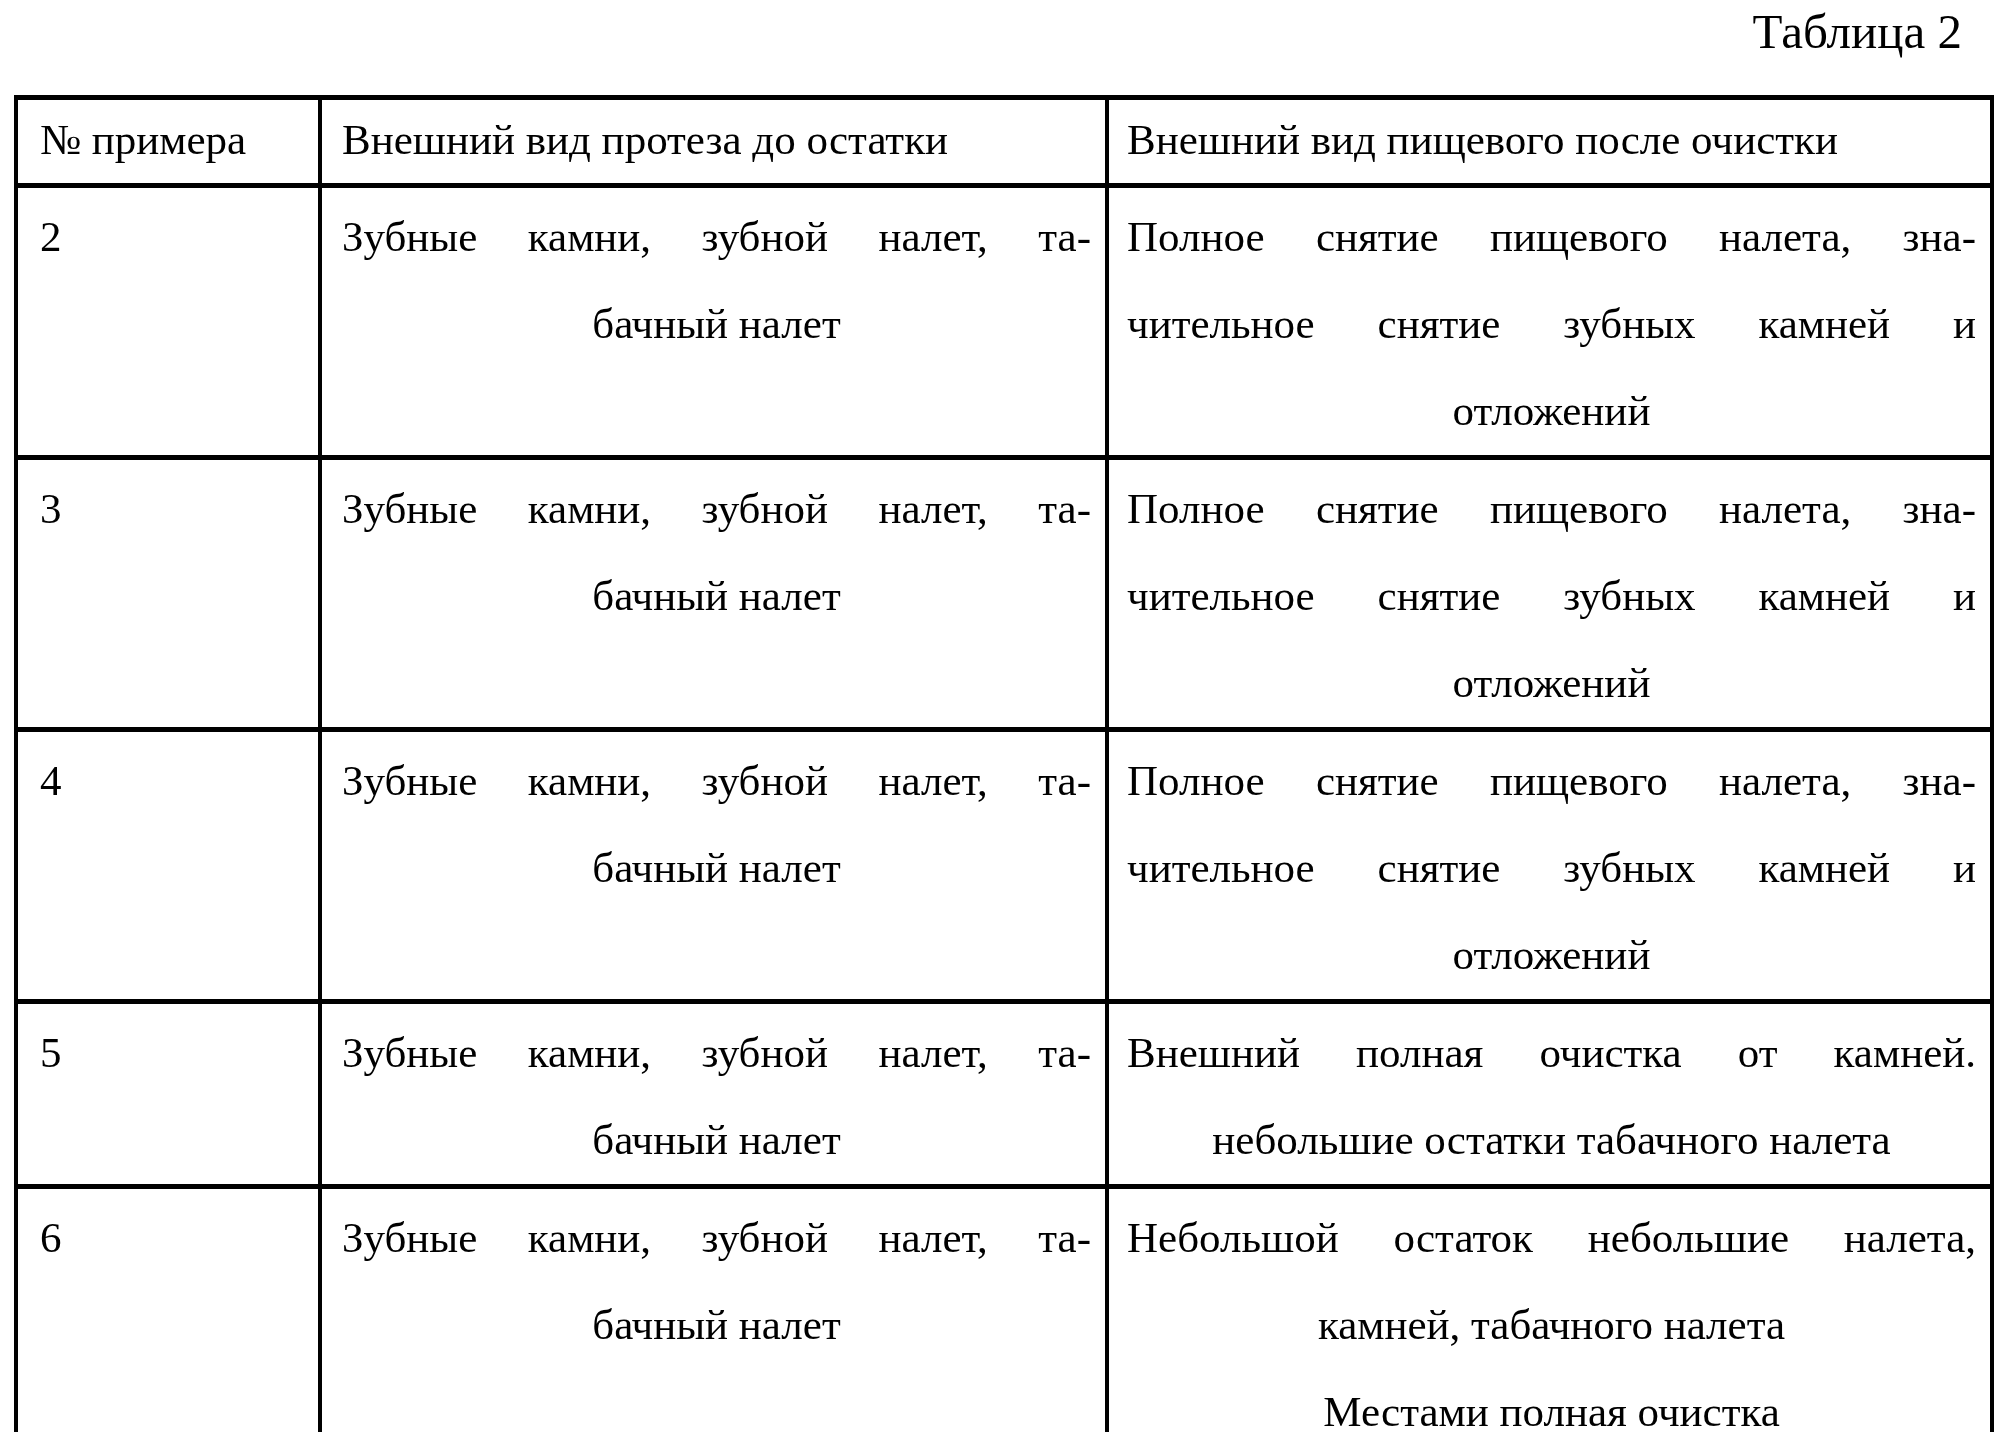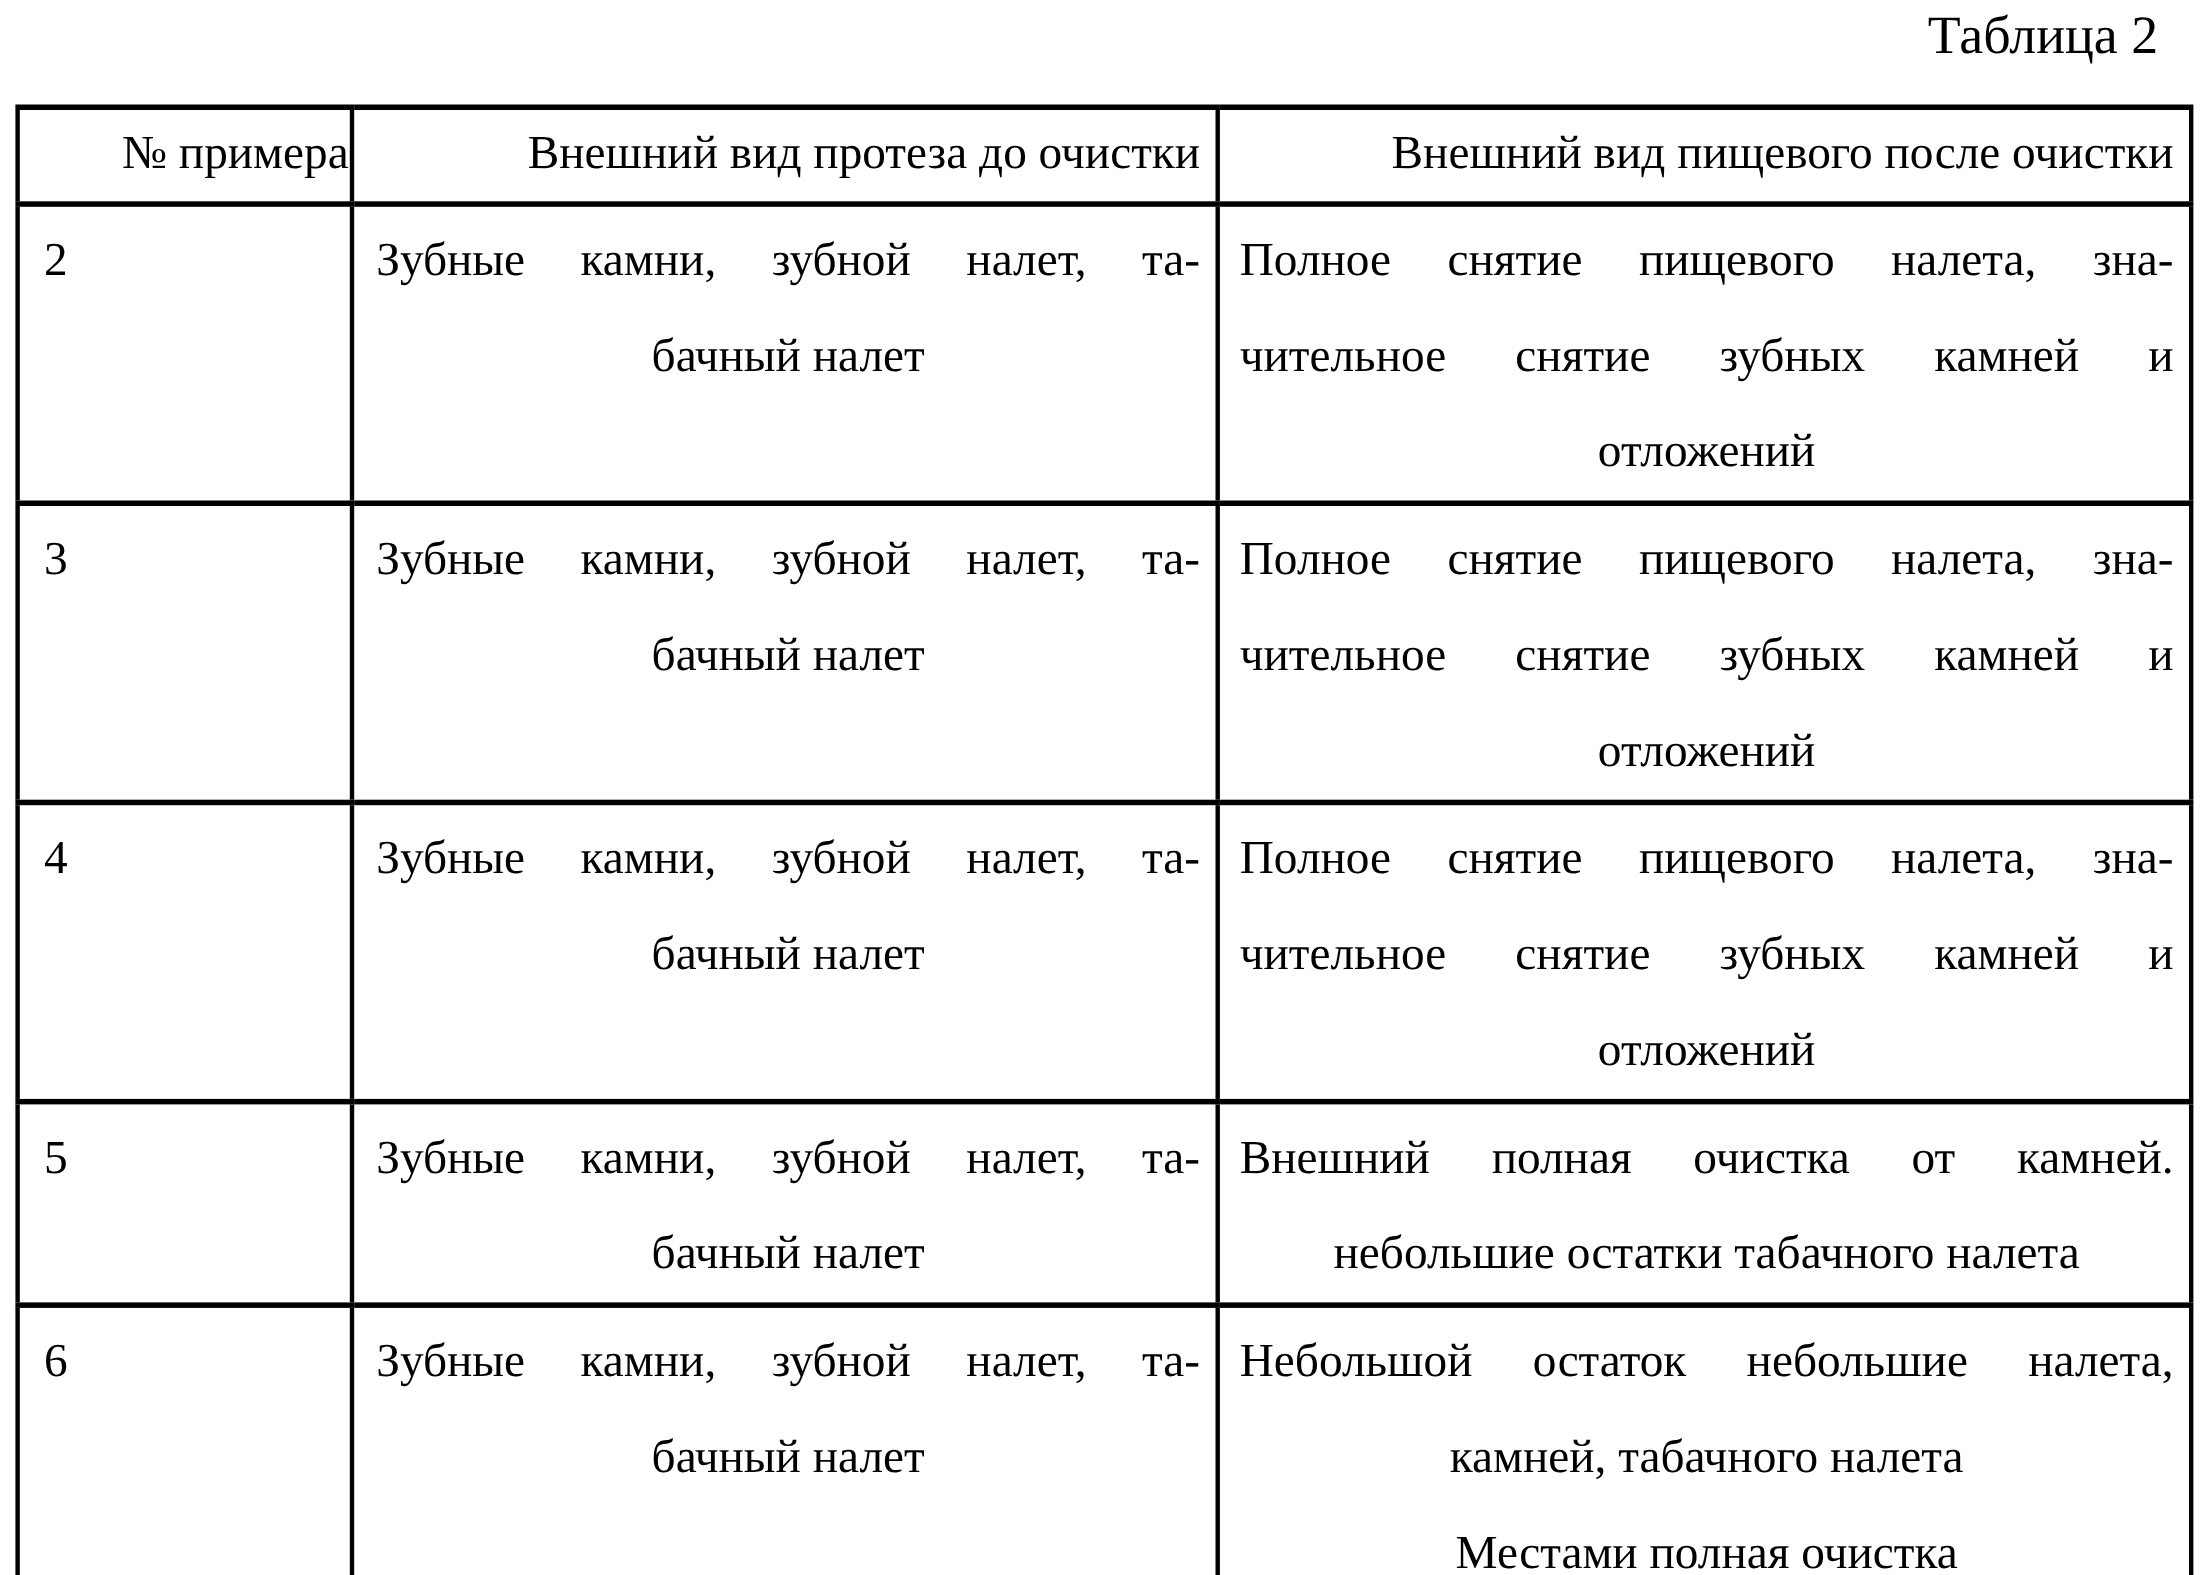--- a/index.html
+++ b/index.html
@@ -41,21 +41,21 @@
     border-left: 4px solid #000;
     border-right: 4px solid #000;
     border-top: 5px solid #000;
     border-bottom: 5px solid #000;
     vertical-align: top;
     font-weight: normal;
     overflow: hidden;
   }
   tr.header-row { height: 88px; }
   tr.header-row th {
-    text-align: right;
+    text-align: left;
     line-height: 78px;
     white-space: nowrap;
   }
   th.h-num, td.num { padding-left: 22px; }
   th.h-before, td.before { padding-left: 20px; padding-right: 14px; }
   th.h-after,  td.after  { padding-left: 18px; padding-right: 14px; }
   td { padding-top: 5px; }
   .ln {
     display: block;
     line-height: 87px;
@@ -81,21 +81,21 @@
   <table class="scan-table">
     <colgroup>
         <col class="c1">
         <col class="c2">
         <col class="c3">
       </colgroup>
 
     <tbody>
         <tr class="header-row">
       <th class="h-num">№ примера</th>
-      <th class="h-before">Внешний вид протеза до очистки</th>
+      <th class="h-before">Внешний вид протеза до остатки</th>
       <th class="h-after">Внешний вид пищевого после очистки</th>
     </tr>
 
     <tr class="rh-262">
       <td class="num">2</td>
       <td class="before">
         <span class="ln just">Зубные камни, зубной налет, та-</span>
         <span class="ln">бачный налет</span>
       </td>
       <td class="after">

